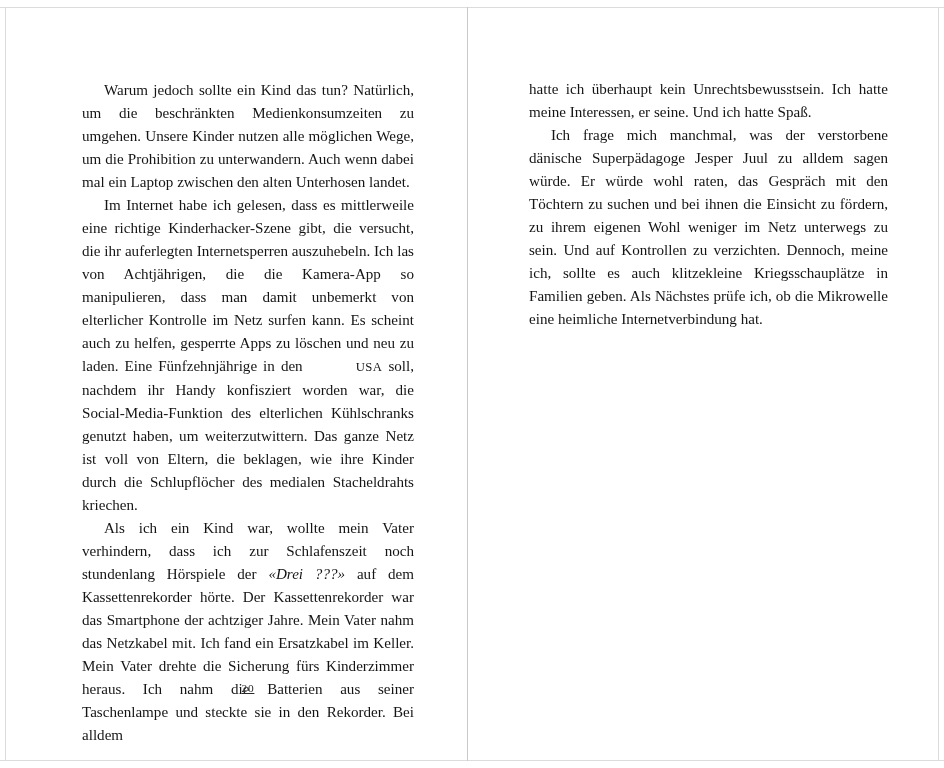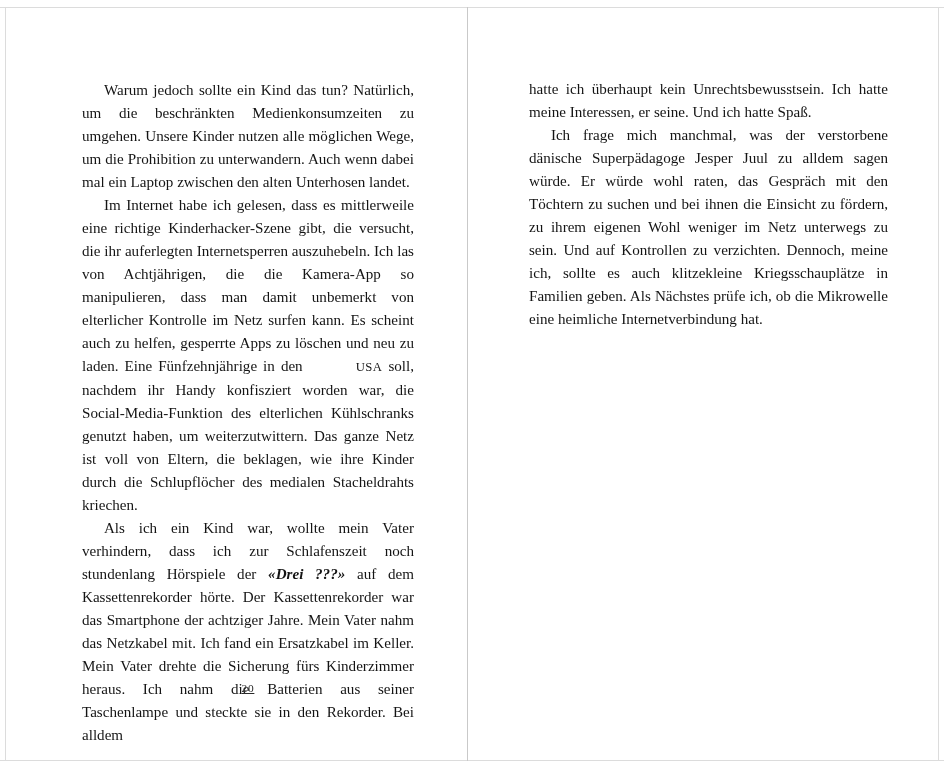--- a/index.html
+++ b/index.html
@@ -81,21 +81,20 @@
   }
 
   .smallcaps {
     font-size: 0.84em;
     letter-spacing: 0.035em;
     margin-left: 47px;
   }
 
   .italic {
     font-style: italic;
-    font-weight: bold;
   }
 
   .folio {
     position: absolute;
     left: 76px;
     top: 674px;
     width: 332px;
     text-align: center;
     font-size: 11.4px;
     letter-spacing: 0.06em;

